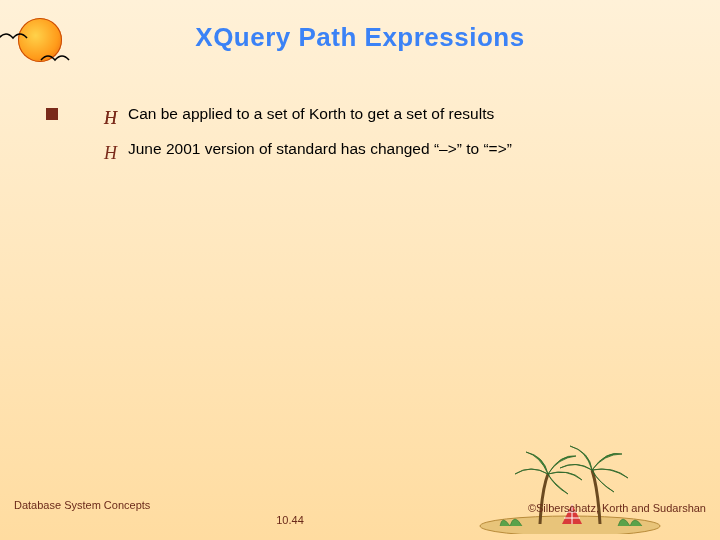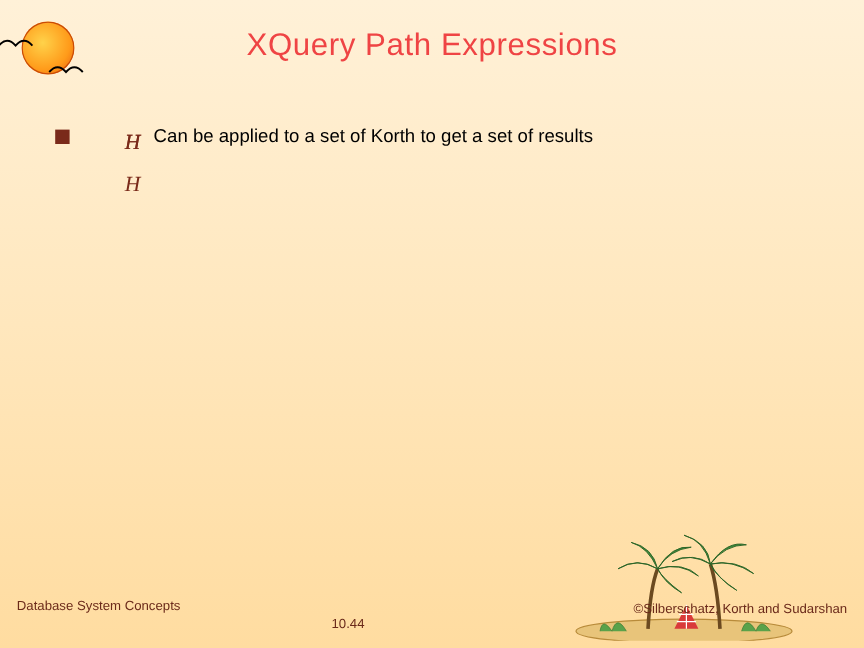--- a/index.html
+++ b/index.html
@@ -23,22 +23,22 @@
   }
   .bird svg { width: 100%; height: 100%; }
   .b1 { top: 30px; left: -2px; }
   .b2 { top: 52px; left: 40px; }
 
   .title {
     position: absolute;
     top: 22px; left: 0; width: 720px;
     text-align: center;
     font-size: 26px;
-    font-weight: normal;
-    color: #ef4444;
+    font-weight: bold;
+    color: #3b82f6;
     letter-spacing: 0.5px;
   }
 
   .content {
     position: absolute;
     top: 90px; left: 40px; right: 40px;
     font-size: 16.5px;
     color: #000;
     line-height: 1.35;
   }
@@ -107,20 +107,21 @@
   <div class="item-l1">
     <div class="item-l2">
       <span class="zap">H</span>
     </div>
     <div class="item-l2">
       <span class="zap">H</span>
       <span>Can be applied to a set of Korth to get a set of results</span>
     </div>
     <div class="item-l2">
       <span class="zap">H</span>
+      <span>June 2001 version of standard has changed   “–&gt;” to “=&gt;”</span>
     </div>
   </div>
 </div>
 
 <div class="island">
   <svg viewBox="0 0 200 100">
     <ellipse cx="100" cy="92" rx="90" ry="10" fill="#e8c47a" stroke="#b88b3a" stroke-width="1"></ellipse>
     <path d="M70 90 Q72 55 78 40" stroke="#6b4a20" stroke-width="3" fill="none"></path>
     <g fill="#3f8b3a" stroke="#2c6428" stroke-width="0.8">
       <path d="M78 40 Q60 30 45 40 Q62 30 78 40"></path>

